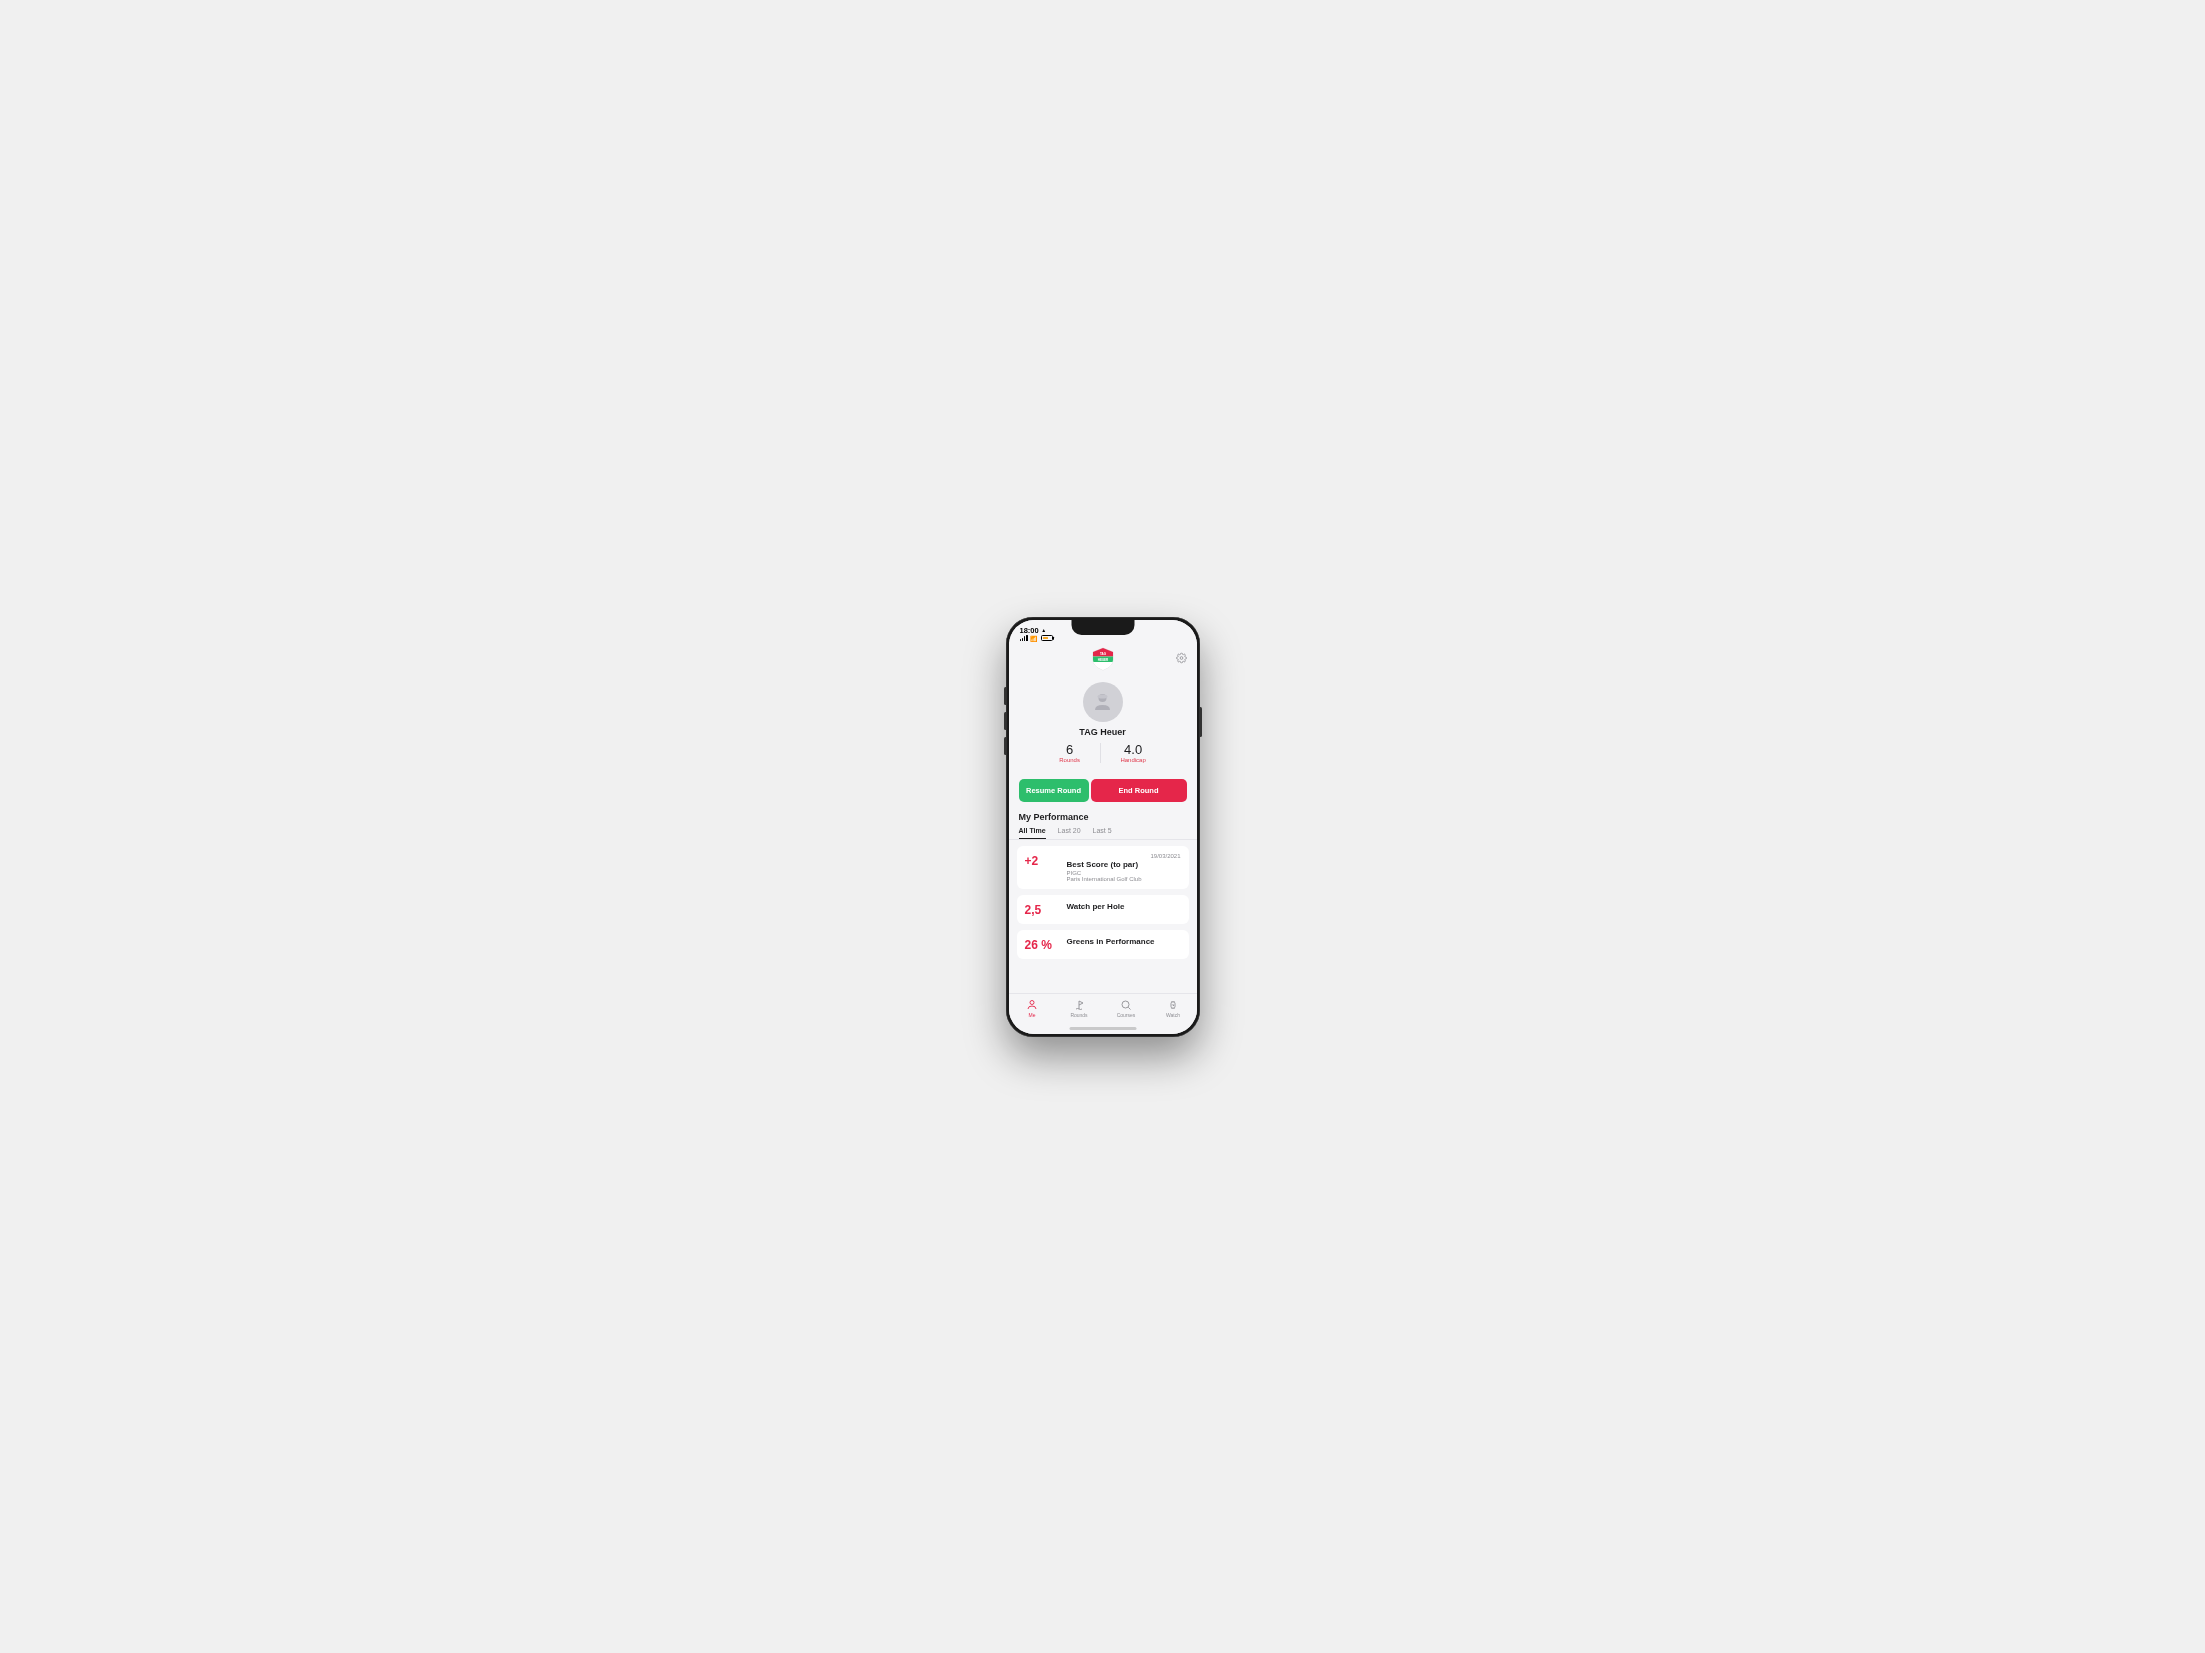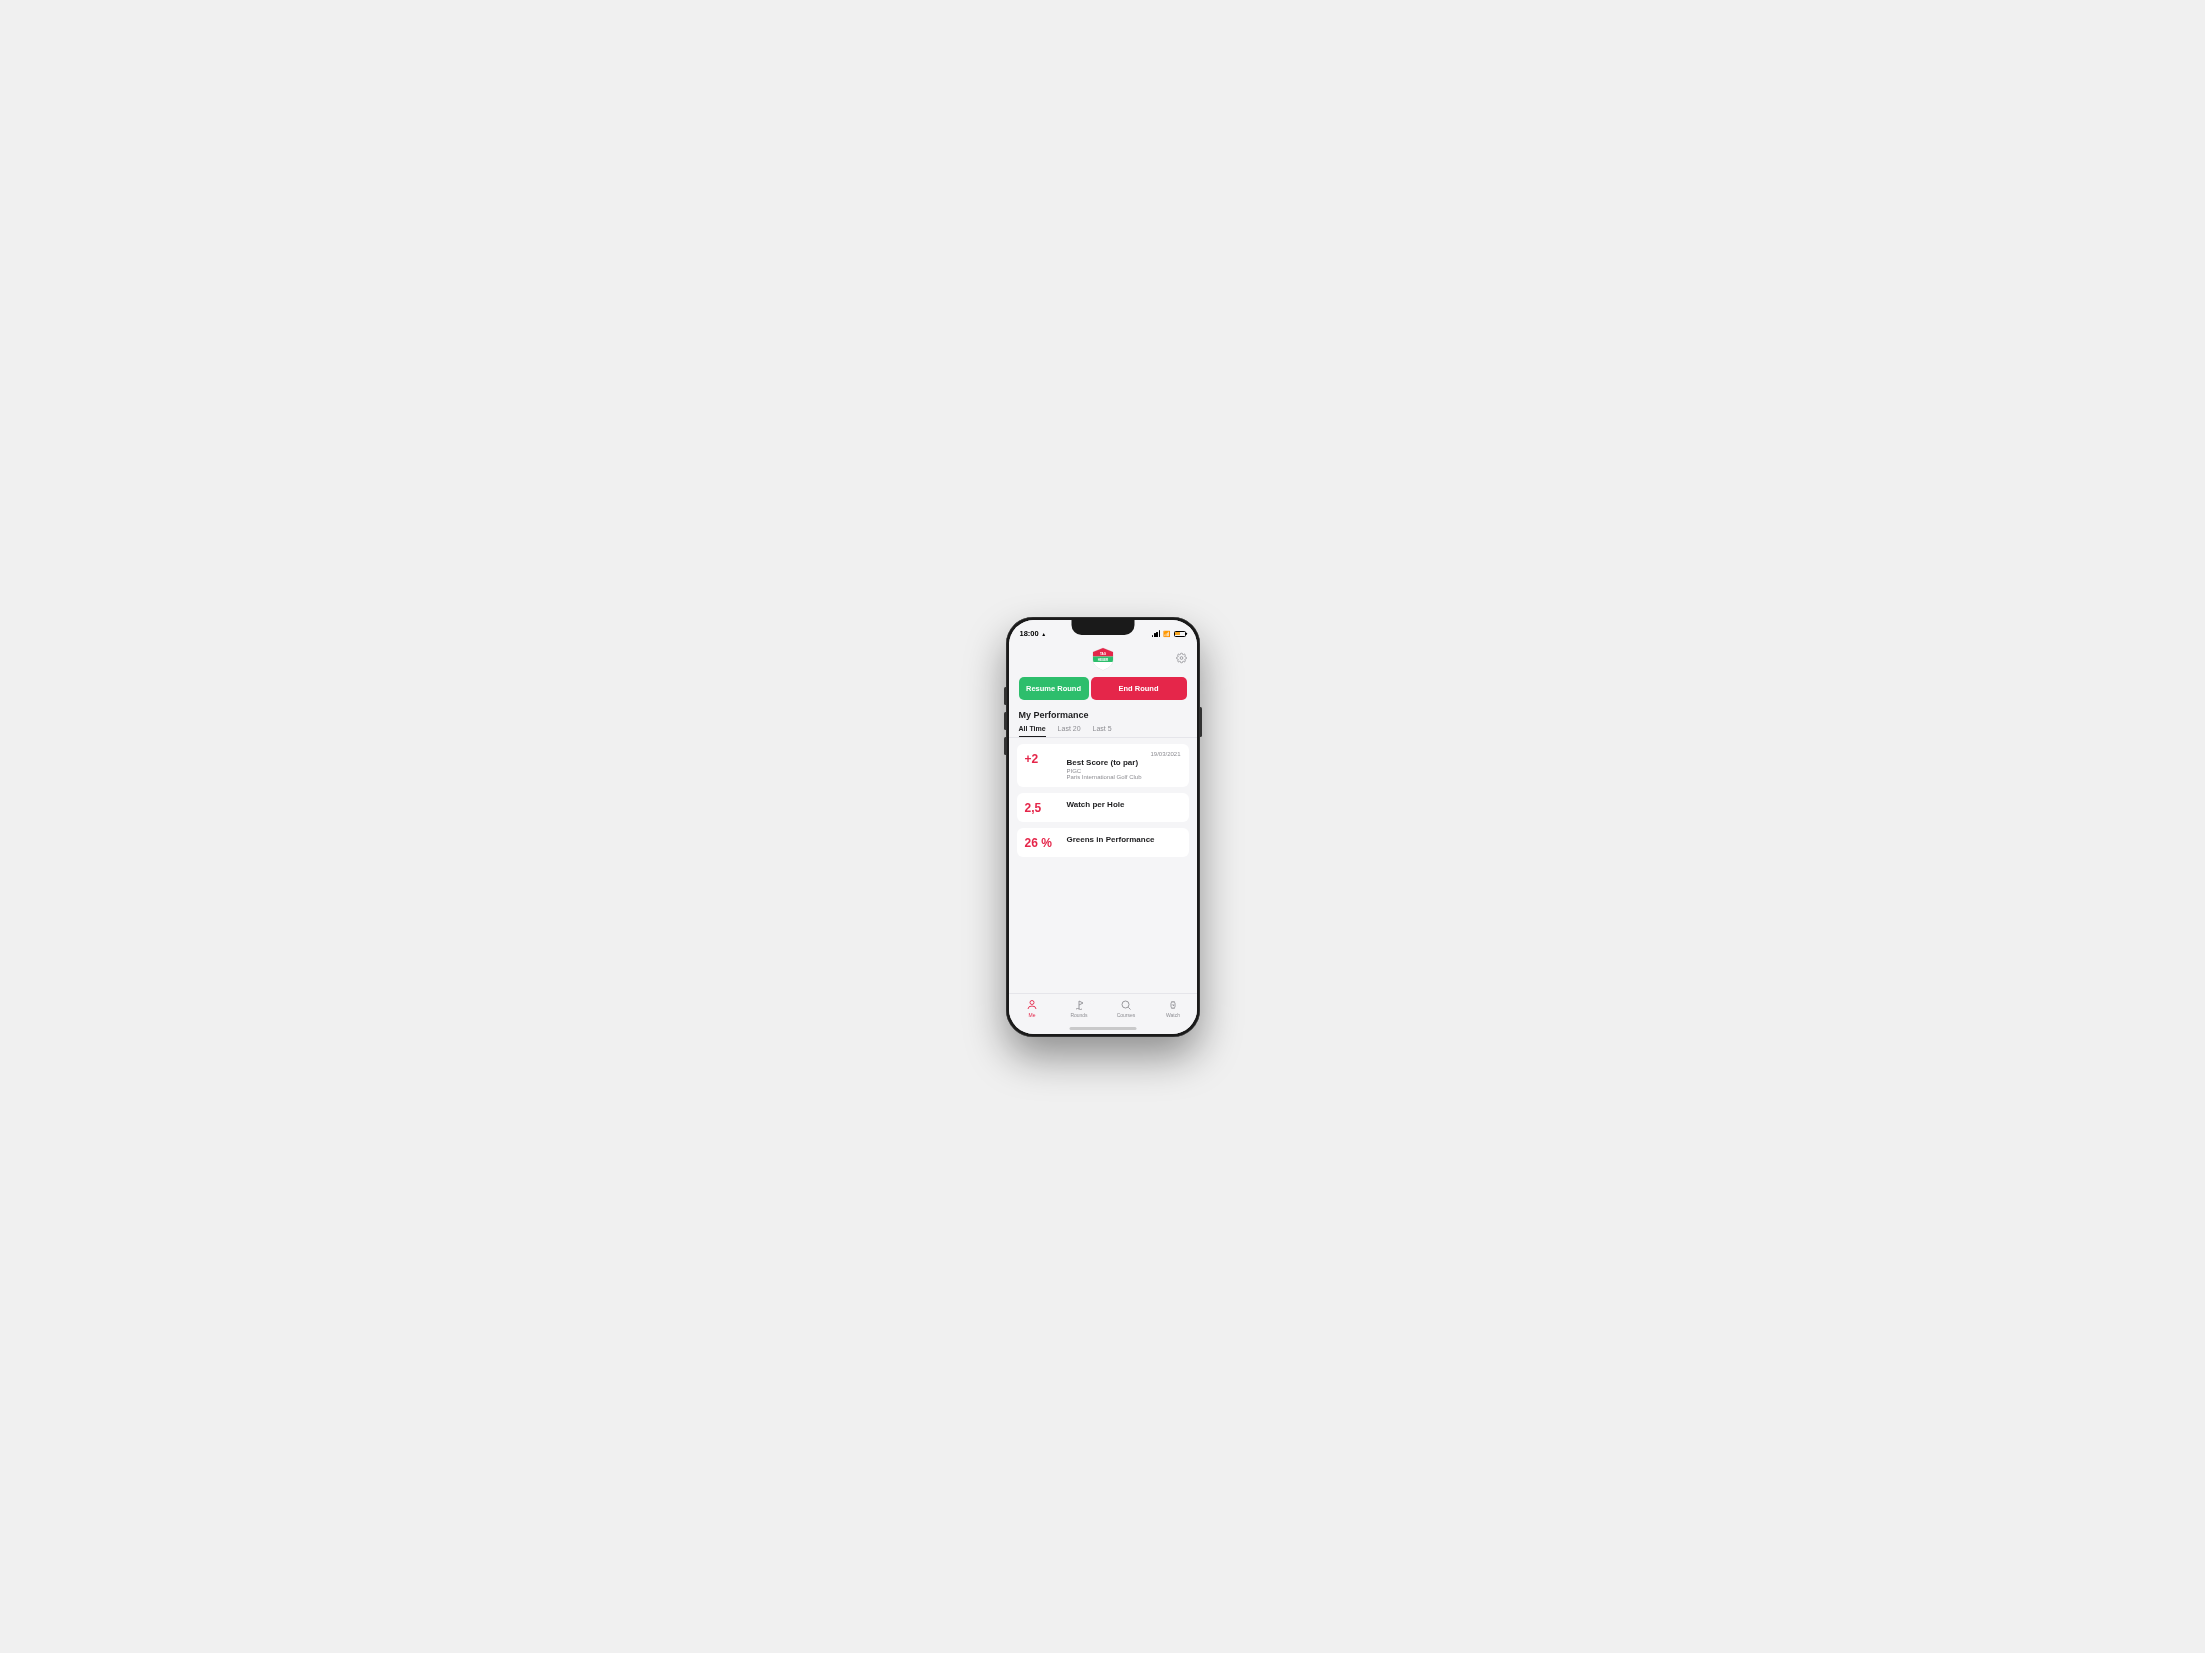--- a/index.html
+++ b/index.html
@@ -54,25 +54,26 @@
       position: relative;
       display: flex;
       flex-direction: column;
     }
 
     
     .status-bar {
       background: #f5f5f7;
       height: 22px;
       display: flex;
-      align-items: center;
+      align-items: flex-start;
       justify-content: space-between;
       padding: 6px 11px 0;
       position: relative;
       flex-shrink: 0;
+      flex-direction: column;
     }
 
     .status-time {
       font-size: 7.5px;
       font-weight: 600;
       color: #000;
       display: flex;
       align-items: center;
       gap: 1.5px;
     }
@@ -437,20 +438,46 @@
         </svg>
 
         <div class="settings-icon">
           <svg width="11" height="11" viewBox="0 0 24 24" fill="none" stroke="#8e8e93" stroke-width="1.8">
             <circle cx="12" cy="12" r="3"></circle>
             <path d="M19.4 15a1.65 1.65 0 0 0 .33 1.82l.06.06a2 2 0 0 1-2.83 2.83l-.06-.06a1.65 1.65 0 0 0-1.82-.33 1.65 1.65 0 0 0-1 1.51V21a2 2 0 0 1-4 0v-.09A1.65 1.65 0 0 0 9 19.4a1.65 1.65 0 0 0-1.82.33l-.06.06a2 2 0 0 1-2.83-2.83l.06-.06A1.65 1.65 0 0 0 4.68 15a1.65 1.65 0 0 0-1.51-1H3a2 2 0 0 1 0-4h.09A1.65 1.65 0 0 0 4.6 9a1.65 1.65 0 0 0-.33-1.82l-.06-.06a2 2 0 0 1 2.83-2.83l.06.06A1.65 1.65 0 0 0 9 4.68a1.65 1.65 0 0 0 1-1.51V3a2 2 0 0 1 4 0v.09a1.65 1.65 0 0 0 1 1.51 1.65 1.65 0 0 0 1.82-.33l.06-.06a2 2 0 0 1 2.83 2.83l-.06.06A1.65 1.65 0 0 0 19.4 9a1.65 1.65 0 0 0 1.51 1H21a2 2 0 0 1 0 4h-.09a1.65 1.65 0 0 0-1.51 1z"></path>
           </svg>
         </div>
       </div>
 
+      <div class="profile-section">
+        <div class="avatar-circle">
+
+          <svg width="23" height="23" viewBox="0 0 46 46" fill="none" xmlns="http://www.w3.org/2000/svg">
+            <circle cx="23" cy="16" r="8" fill="#b0b0b8"></circle>
+            <path d="M8 40 Q8 30 23 30 Q38 30 38 40" fill="#b0b0b8"></path>
+
+            <ellipse cx="23" cy="13" rx="10" ry="4" fill="#c5c5cc"></ellipse>
+            <path d="M13 13 Q23 8 33 13" fill="#c5c5cc"></path>
+          </svg>
+        </div>
+
+        <div class="profile-name">TAG Heuer</div>
+
+        <div class="stats-row">
+          <div class="stat-item">
+            <div class="stat-value">6</div>
+            <div class="stat-label">Rounds</div>
+          </div>
+          <div class="stat-divider"></div>
+          <div class="stat-item">
+            <div class="stat-value">4.0</div>
+            <div class="stat-label">Handicap</div>
+          </div>
+        </div>
+      </div>
 
       <div class="buttons-row">
         <button class="btn-resume">Resume Round</button>
         <button class="btn-end">End Round</button>
       </div>
 
       <div class="main-section">
         <div class="section-title">My Performance</div>
 
         <div class="tabs-row">

